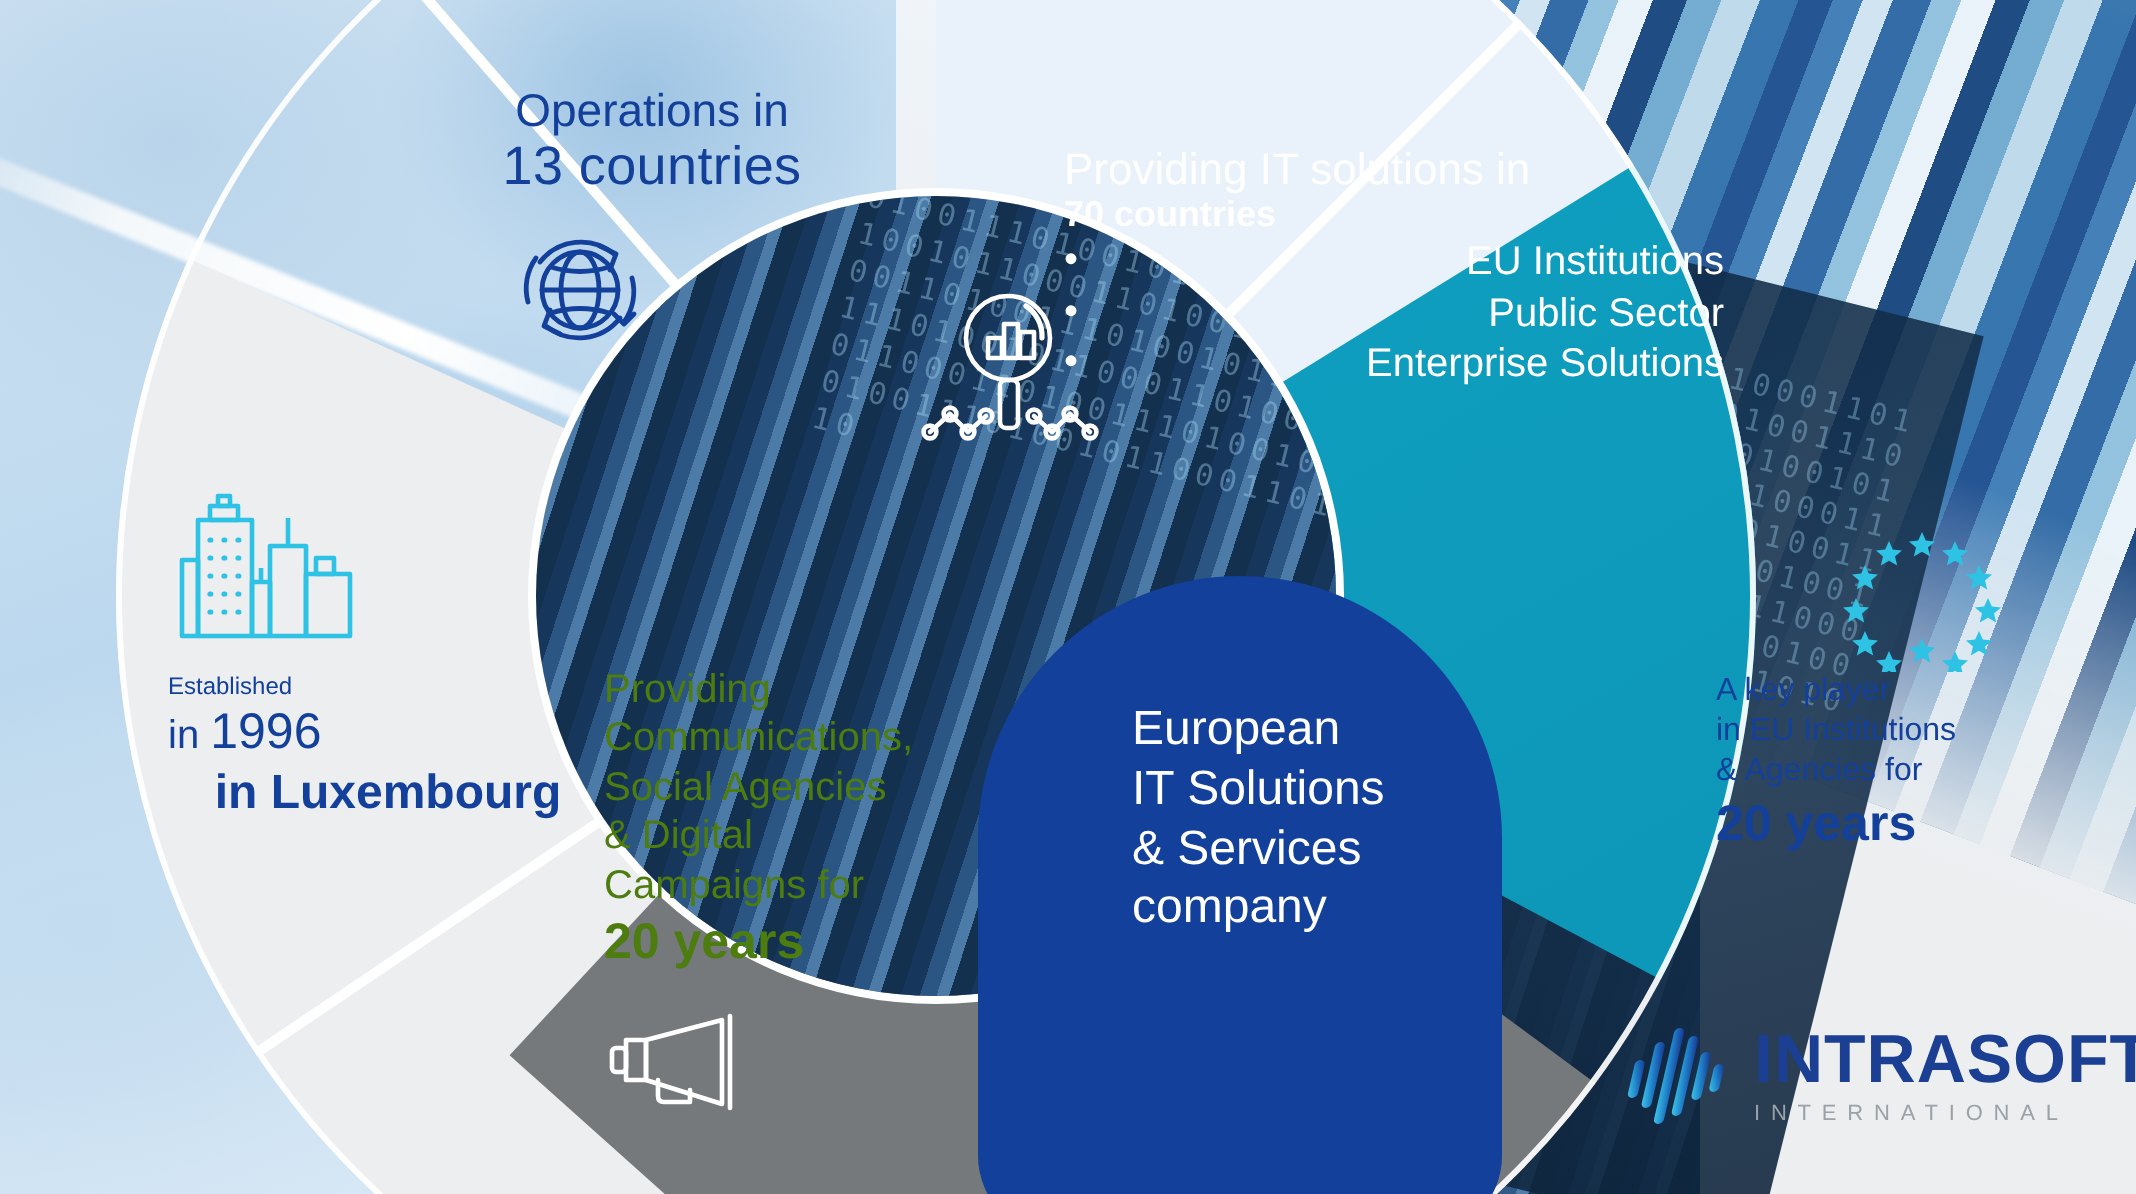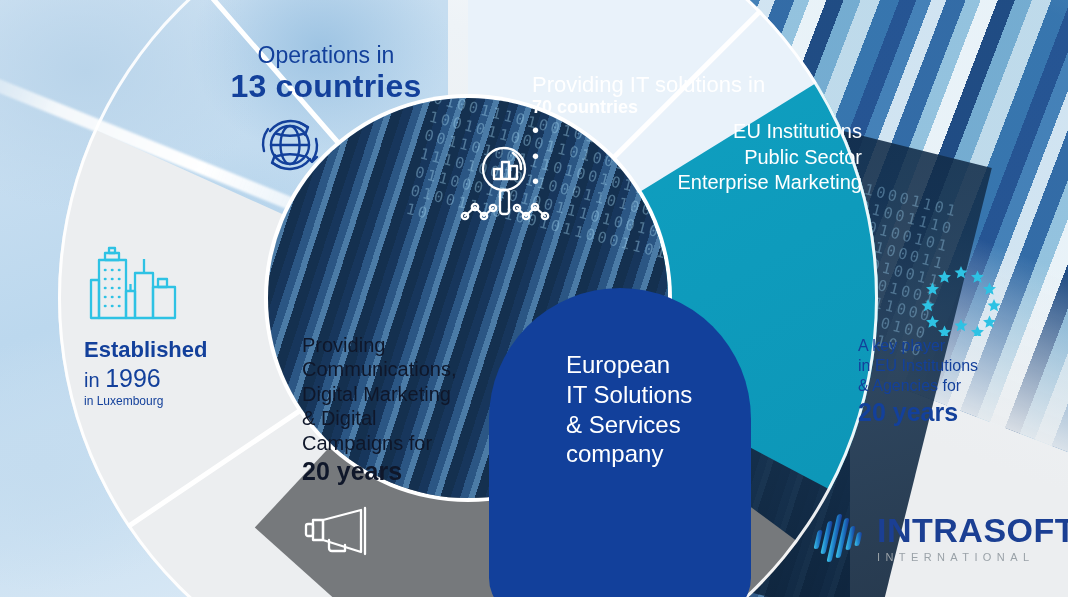--- a/index.html
+++ b/index.html
@@ -187,36 +187,36 @@
     border-radius:131px 131px 40px 40px;
   }
 
   
   .txt{position:absolute;}
   .nav-blue{color:#13409b;}
   .white{color:#ffffff;}
 
   .t-operations{left:196px;top:42px;width:260px;text-align:center;line-height:1.14;}
   .t-operations .l1{font-size:23px;font-weight:400;text-align:center;}
-  .t-operations .l2{font-size:32px;font-weight:700;letter-spacing:.2px;}
+  .t-operations .l2{font-size:27px;font-weight:400;letter-spacing:.2px;}
 
   .t-it{left:532px;top:72px;width:330px;line-height:1.18;}
   .t-it .l1{font-size:22px;font-weight:400;}
   .t-it .l2{font-size:18px;font-weight:700;margin-top:-1px;}
   .t-it ul{list-style:none;margin:1px 0 0 0;padding:0;font-size:20px;font-weight:400;}
   .t-it li{position:relative;padding-left:16px;line-height:1.28;text-align:right;}
   .t-it li::before{content:"\2022";position:absolute;left:0;top:-1px;font-size:20px;}
 
   .t-est{left:84px;top:336px;width:220px;line-height:1.24;}
-  .t-est .l1{font-size:22px;font-weight:700;}
+  .t-est .l1{font-size:12px;font-weight:400;}
   .t-est .l2{font-size:20px;font-weight:400;}
   .t-est .l2 b{font-size:25px;font-weight:400;}
-  .t-est .l3{font-size:12px;font-weight:400;}
-
-  .t-comms{left:302px;top:333px;width:200px;line-height:1.22;color:#0f172a;}
+  .t-est .l3{font-size:24px;font-weight:700;text-align:center;}
+
+  .t-comms{left:302px;top:333px;width:200px;line-height:1.22;color:#4d7c0f;}
   .t-comms .ln{font-size:20px;font-weight:400;}
   .t-comms .bold{font-size:25px;font-weight:700;margin-top:1px;}
 
   .t-lead{left:566px;top:350px;width:190px;line-height:1.24;color:#ffffff;}
   .t-lead .ln{font-size:24px;font-weight:400;}
 
   .t-key{left:858px;top:336px;width:200px;line-height:1.25;}
   .t-key .ln{font-size:16px;font-weight:400;}
   .t-key .bold{font-size:25px;font-weight:700;margin-top:1px;}
 
@@ -387,34 +387,34 @@
     <div class="l1">Operations in</div>
     <div class="l2">13 countries</div>
   </div>
 
   <div class="txt t-it white">
     <div class="l1">Providing IT solutions in</div>
     <div class="l2">70 countries</div>
     <ul>
       <li>EU Institutions</li>
       <li>Public Sector</li>
-      <li>Enterprise Marketing</li>
+      <li>Enterprise Solutions</li>
     </ul>
   </div>
 
   <div class="txt t-est nav-blue">
     <div class="l1">Established</div>
     <div class="l2"><span>in </span><b>1996</b></div>
     <div class="l3">in Luxembourg</div>
   </div>
 
   <div class="txt t-comms">
     <div class="ln">Providing</div>
     <div class="ln">Communications,</div>
-    <div class="ln">Digital Marketing</div>
+    <div class="ln">Social Agencies</div>
     <div class="ln">&amp; Digital</div>
     <div class="ln">Campaigns for</div>
     <div class="bold">20 years</div>
   </div>
 
   <div class="txt t-lead">
     <div class="ln">European</div>
     <div class="ln">IT Solutions</div>
     <div class="ln">&amp; Services</div>
     <div class="ln">company</div>

